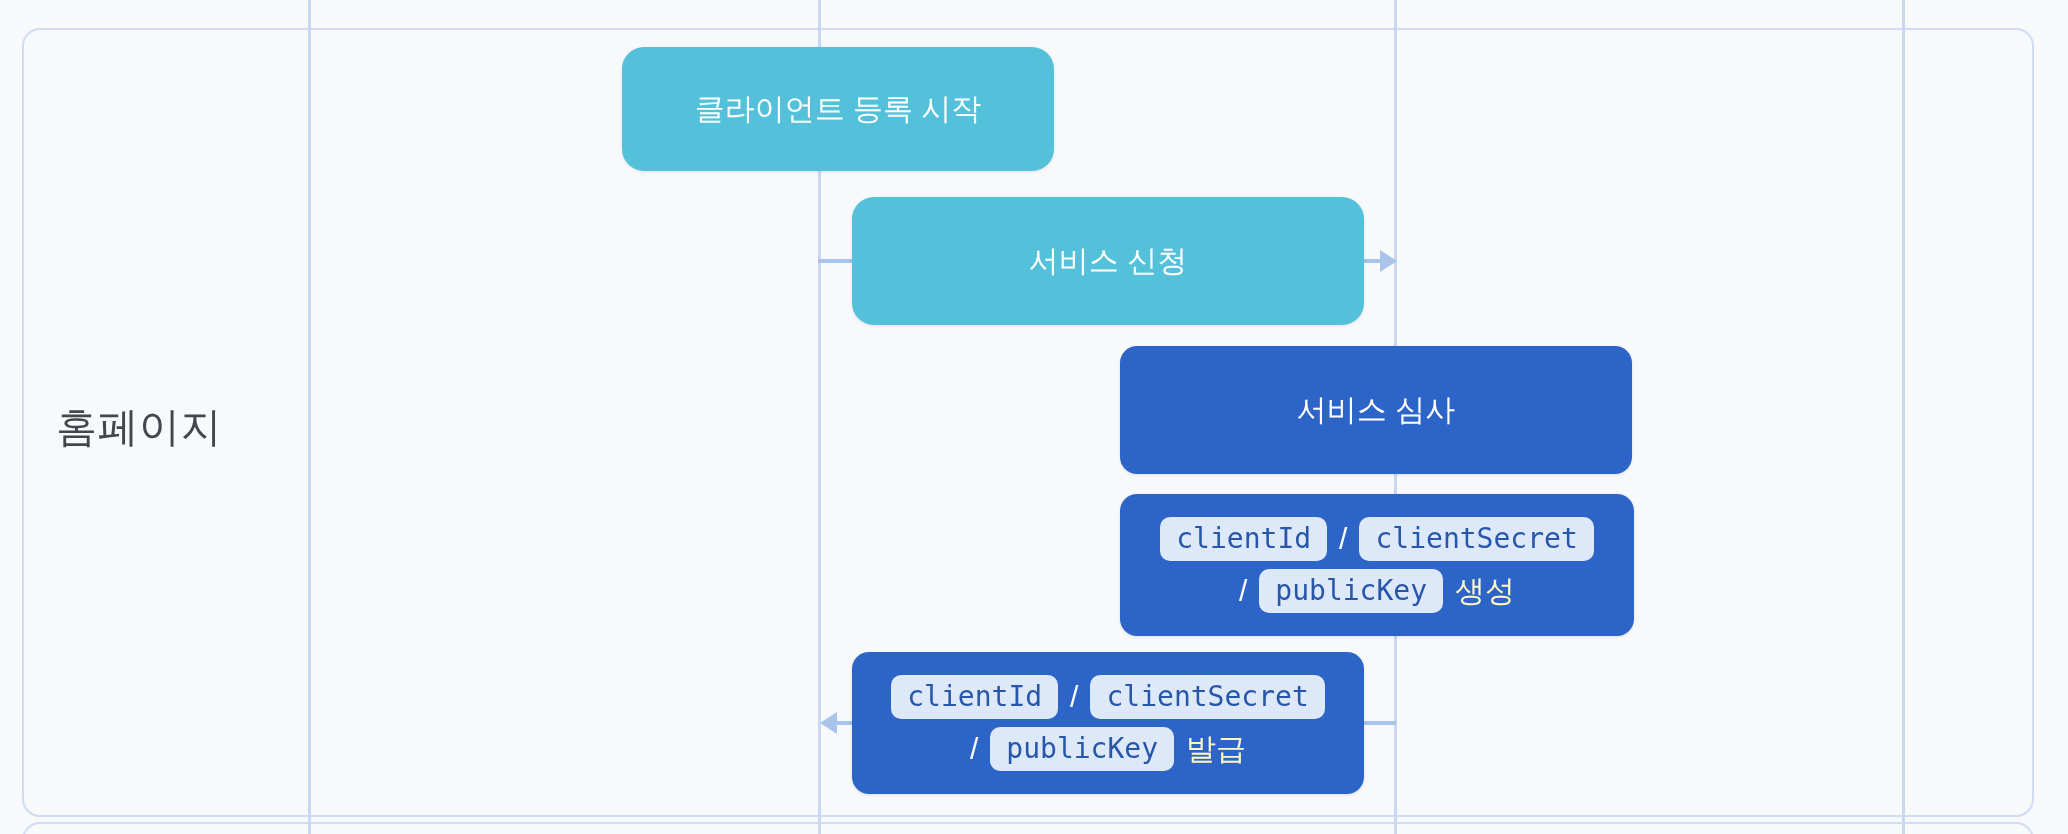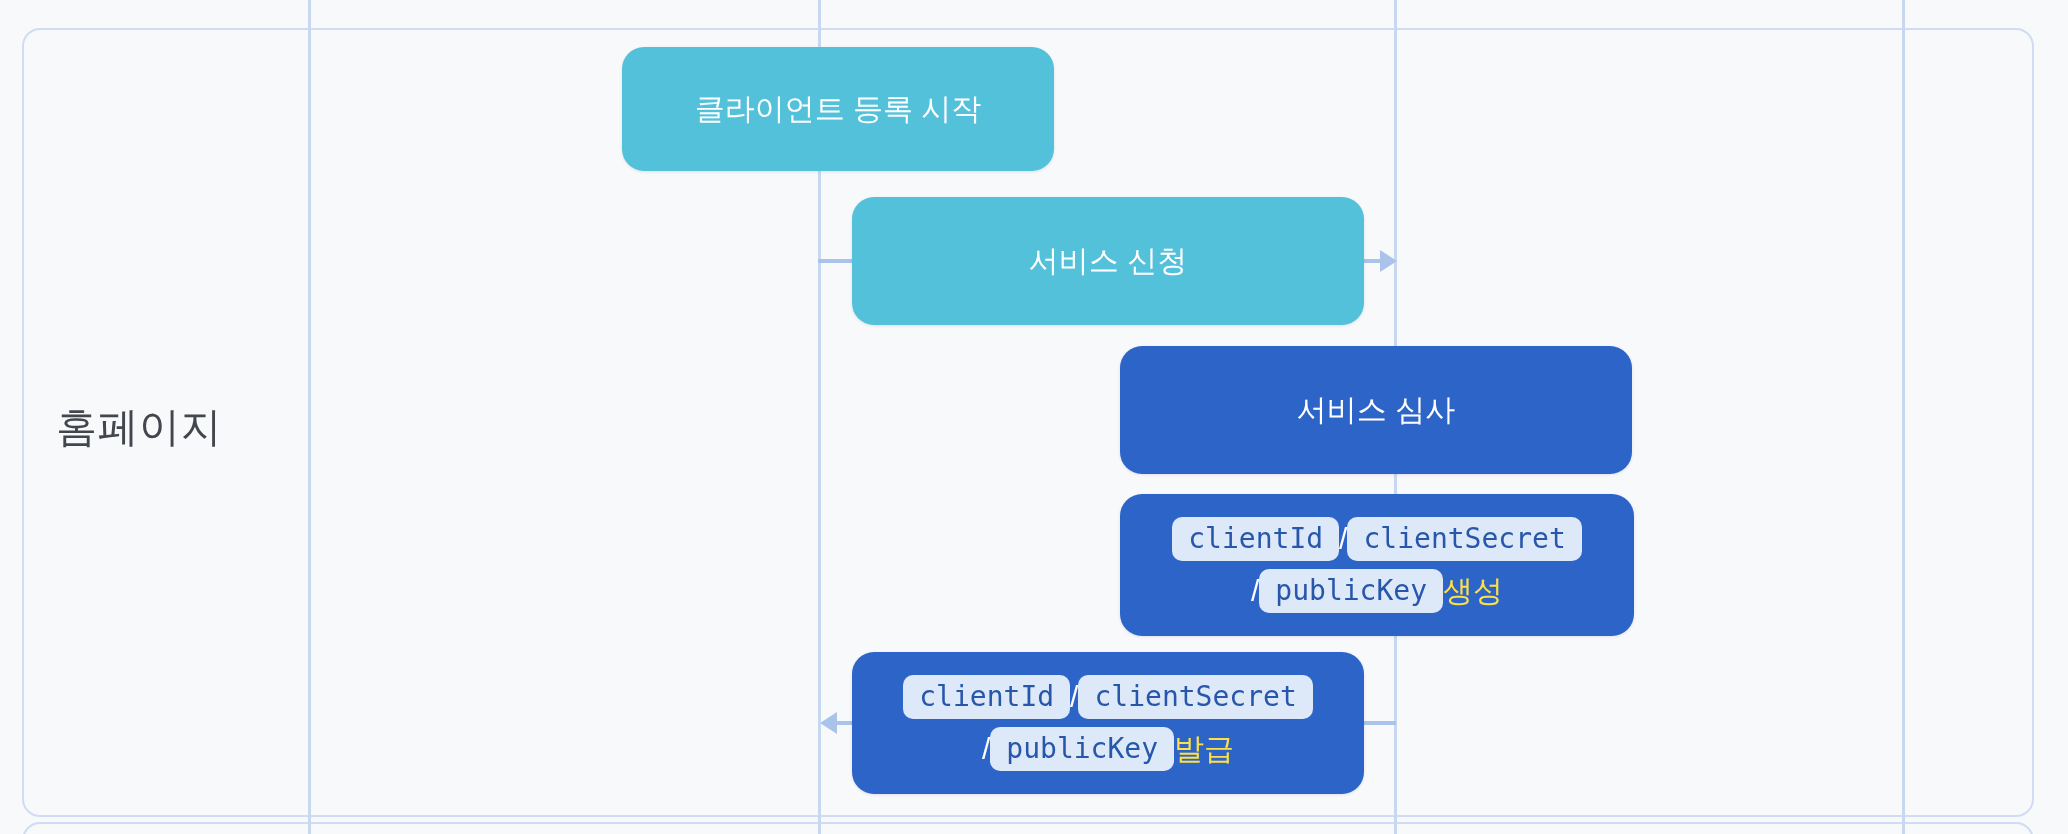--- a/index.html
+++ b/index.html
@@ -77,51 +77,51 @@
     flex-direction: column;
     align-items: center;
     justify-content: center;
     color: #fdfeff;
     font-size: 30px;
     z-index: 3;
     box-shadow: 0 1px 3px rgba(30, 60, 120, 0.12);
     text-align: center;
   }
   .node.teal { background: #53c1d9; }
-  .node.blue { background: #2d64c8; }
+  .node.blue { background: #2d64c8; border-radius: 17px; }
 
   .node.start  { left: 622px;  top: 47px;  width: 432px; height: 124px; }
   .node.apply  { left: 852px;  top: 197px; width: 512px; height: 128px; }
   .node.review { left: 1120px; top: 346px; width: 512px; height: 128px; }
   .node.generate { left: 1120px; top: 494px; width: 514px; height: 142px; }
   .node.issue    { left: 852px;  top: 652px; width: 512px; height: 142px; }
 
   .chip-line {
     display: flex;
     align-items: center;
     justify-content: center;
-    gap: 0;
+    gap: 12px;
     margin: 4px 0;
   }
   .chip {
     background: #dde8f8;
     color: #2757ab;
     font-family: "DejaVu Sans Mono", monospace;
     font-size: 28px;
     line-height: 1;
     padding: 8px 16px;
     border-radius: 10px;
     white-space: nowrap;
   }
   .sep {
     color: #fdfeff;
     font-size: 30px;
   }
   .suffix {
-    color: #fde047;
+    color: #fef9c3;
     font-size: 30px;
     white-space: nowrap;
   }
 </style>
 </head>
 <body>
 
 <div class="canvas">
 
   <div class="lane-row main"></div>

